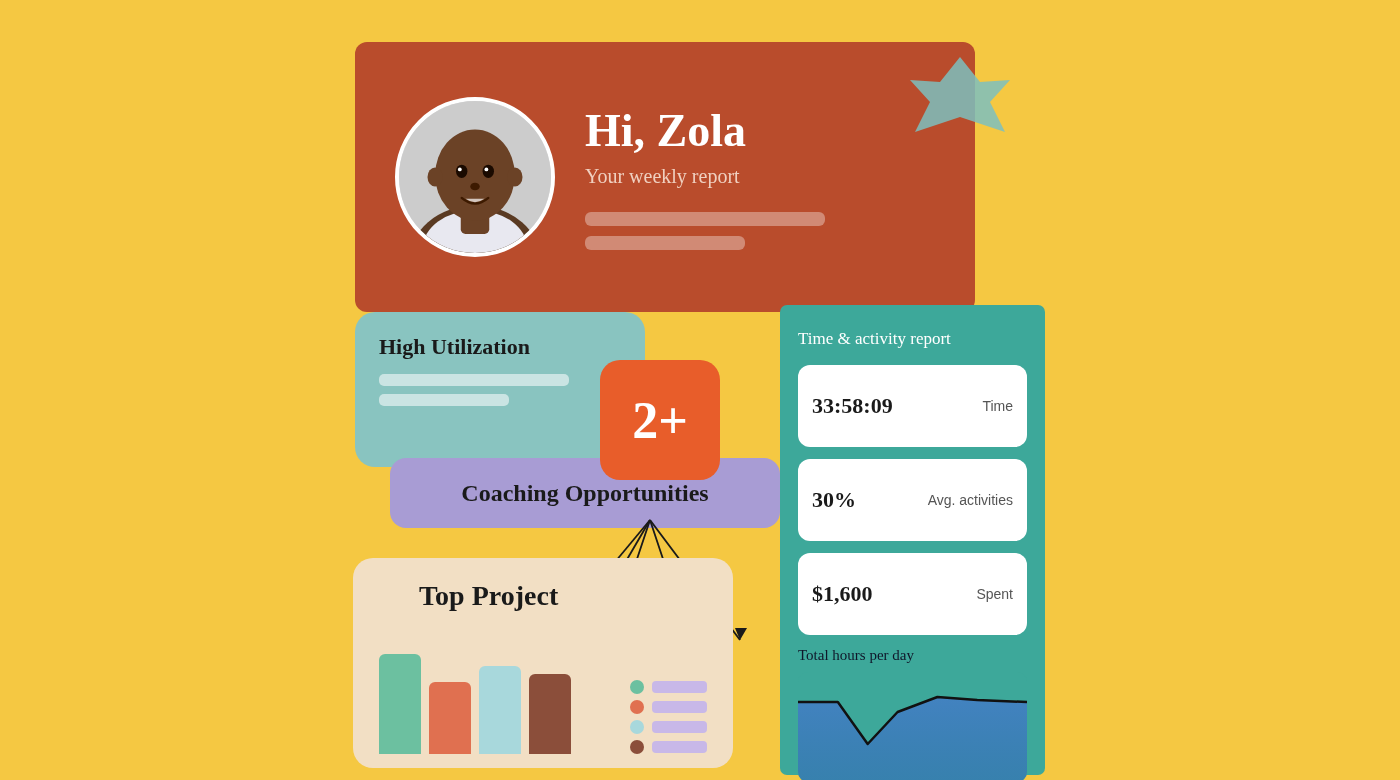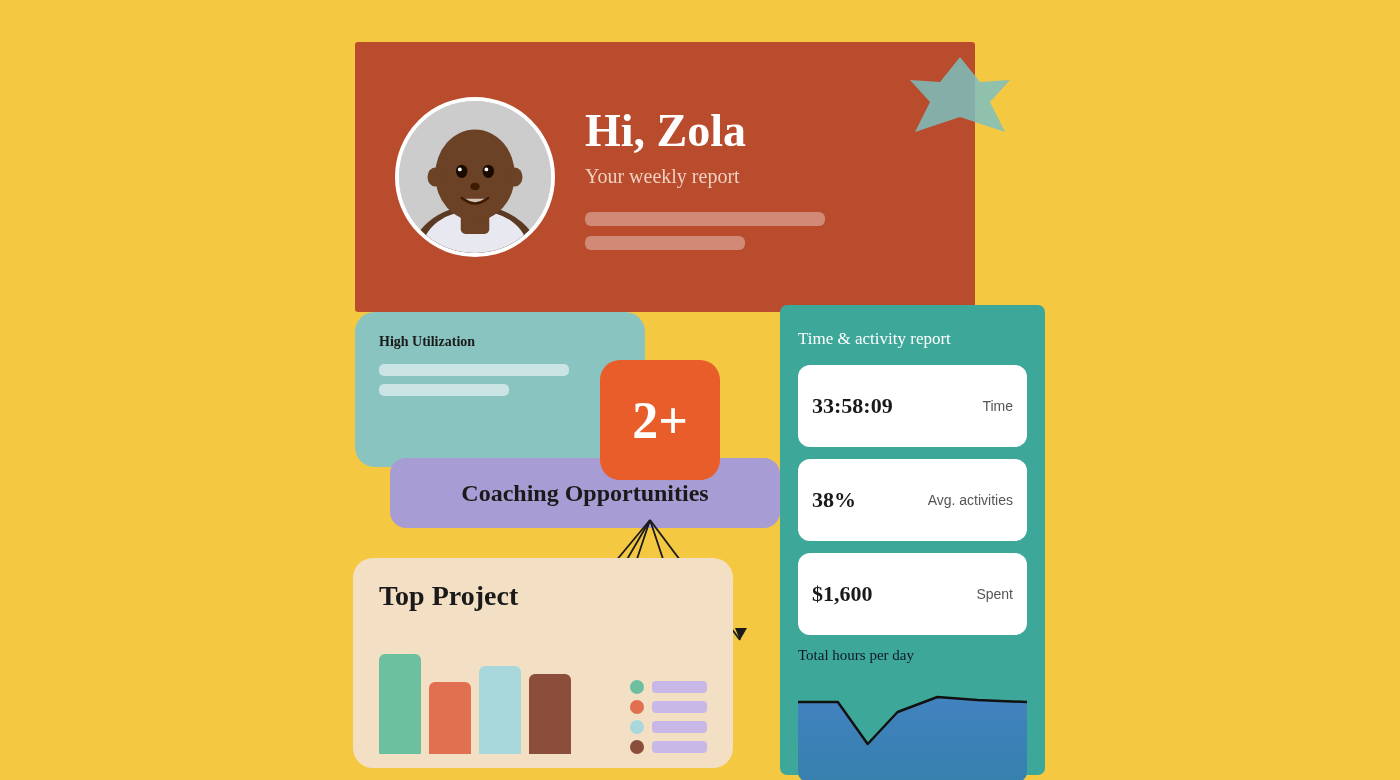--- a/index.html
+++ b/index.html
@@ -14,21 +14,21 @@
     }
 
     
     .welcome-card {
       position: absolute;
       top: 42px;
       left: 355px;
       width: 620px;
       height: 270px;
       background-color: #B94C2C;
-      border-radius: 3px;
+      border-radius: 12px;
       display: flex;
       align-items: center;
       padding: 30px 40px;
       gap: 30px;
     }
 
     .avatar-circle {
       width: 160px;
       height: 160px;
       border-radius: 50%;
@@ -99,21 +99,21 @@
       height: 155px;
       background-color: #89C4C0;
       border-radius: 20px;
       padding: 22px 24px;
       display: flex;
       flex-direction: column;
       gap: 14px;
     }
 
     .utilization-title {
-      font-size: 14px;
+      font-size: 22px;
       font-weight: bold;
       color: #1a1a1a;
       font-family: 'Georgia', serif;
     }
 
     .util-bars {
       display: flex;
       flex-direction: column;
       gap: 8px;
     }
@@ -190,20 +190,21 @@
       display: flex;
       flex-direction: column;
     }
 
     .top-project-title {
       font-size: 28px;
       font-weight: bold;
       color: #1a1a1a;
       font-family: 'Georgia', serif;
       margin-bottom: 14px;
+      margin-left: 40px;
     }
 
     .chart-area {
       display: flex;
       flex: 1;
       gap: 0;
       align-items: flex-end;
       position: relative;
     }
 
@@ -456,21 +457,21 @@
 
 <div class="activity-card">
   <div class="activity-title">Time &amp; activity report</div>
 
   <div class="stat-row">
     <span class="stat-value">33:58:09</span>
     <span class="stat-label">Time</span>
   </div>
 
   <div class="stat-row">
-    <span class="stat-value">38%</span>
+    <span class="stat-value">30%</span>
     <span class="stat-label">Avg. activities</span>
   </div>
 
   <div class="stat-row">
     <span class="stat-value">$1,600</span>
     <span class="stat-label">Spent</span>
   </div>
 
   <div class="chart-section">
     <div class="chart-section-title">Total hours per day</div>

